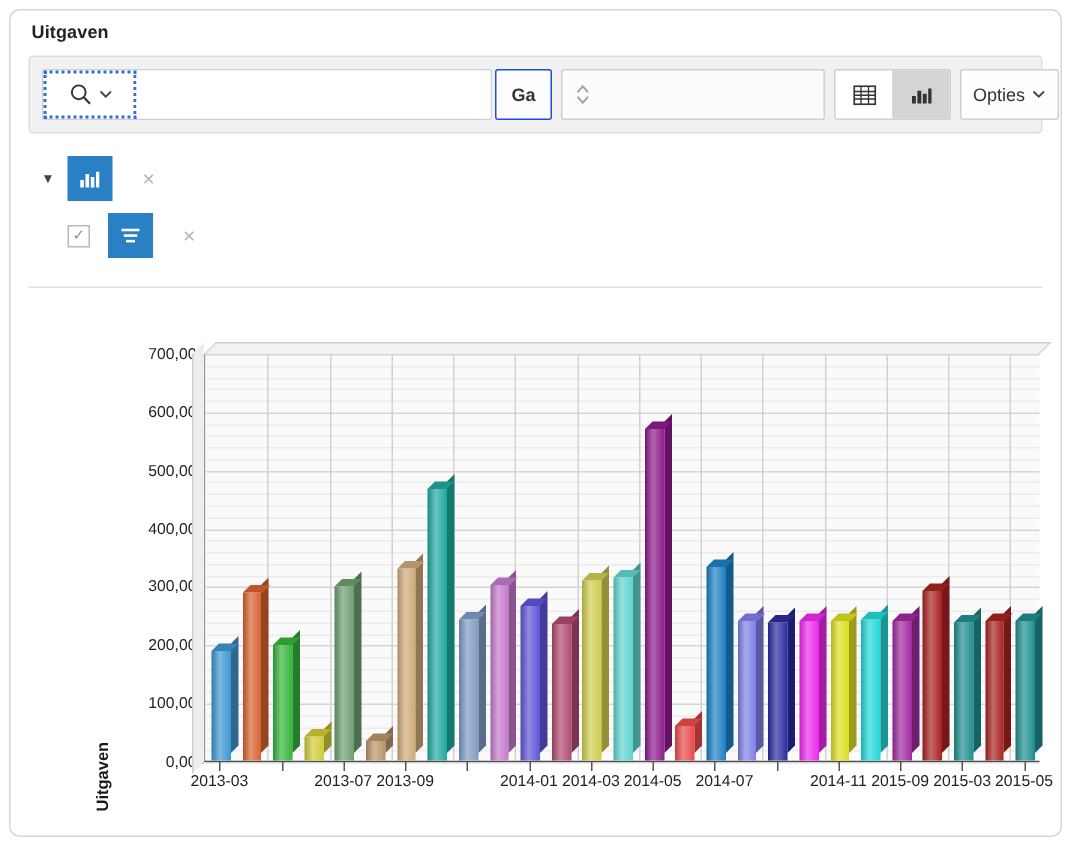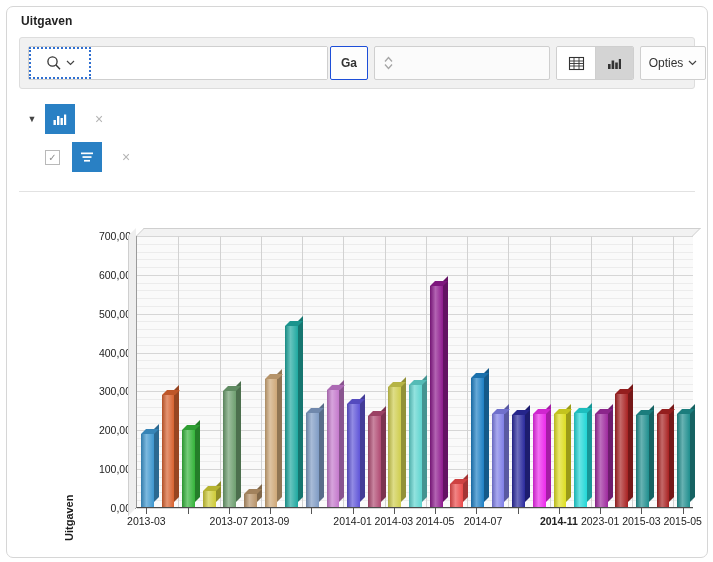--- a/index.html
+++ b/index.html
@@ -707,23 +707,23 @@
         <div class="xtick-mark" style="left: 216.611px;"></div>
         <div class="xtick" style="left: 216.611px;">2014-01</div>
         <div class="xtick-mark" style="left: 257.87px;"></div>
         <div class="xtick" style="left: 257.87px;">2014-03</div>
         <div class="xtick-mark" style="left: 299.13px;"></div>
         <div class="xtick" style="left: 299.13px;">2014-05</div>
         <div class="xtick-mark" style="left: 340.389px;"></div>
         <div class="xtick" style="left: 347px;">2014-07</div>
         <div class="xtick-mark" style="left: 381.648px;"></div>
         <div class="xtick-mark" style="left: 422.907px;"></div>
-        <div class="xtick" style="left: 422.907px; font-weight: bold;">2014-11</div>
+        <div class="xtick" style="left: 422.907px;">2014-11</div>
         <div class="xtick-mark" style="left: 464.167px;"></div>
-        <div class="xtick" style="left: 464.167px;">2023-01</div>
+        <div class="xtick" style="left: 464.167px;">2015-09</div>
         <div class="xtick-mark" style="left: 505.426px;"></div>
         <div class="xtick" style="left: 505.426px;">2015-03</div>
         <div class="xtick-mark" style="left: 546.685px;"></div>
         <div class="xtick" style="left: 546.685px;">2015-05</div>
       </div>
   </div>
 
 </div>
 
 </body></html>

